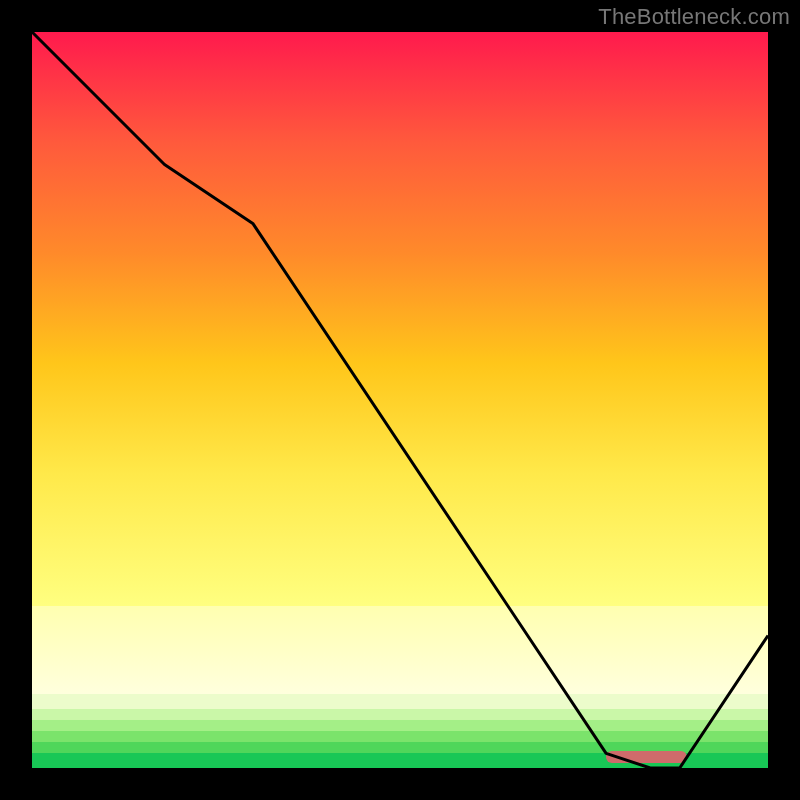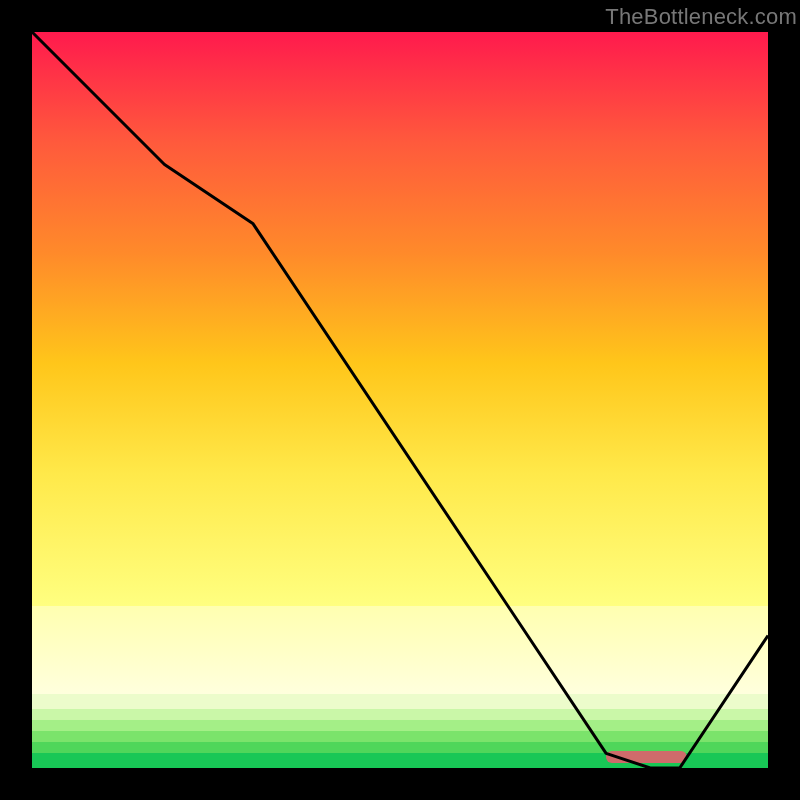--- a/index.html
+++ b/index.html
@@ -7,21 +7,21 @@
     padding: 0;
     width: 800px;
     height: 800px;
     background: #000;
     overflow: hidden;
     font-family: Arial, Helvetica, sans-serif;
   }
   .watermark {
     position: absolute;
     top: 4px;
-    right: 3px;
+    right: 10px;
     color: #777;
     font-size: 22px;
     font-weight: 500;
     letter-spacing: 0.2px;
     z-index: 20;
   }
   .plot-frame {
     position: absolute;
     left: 32px;
     top: 32px;

